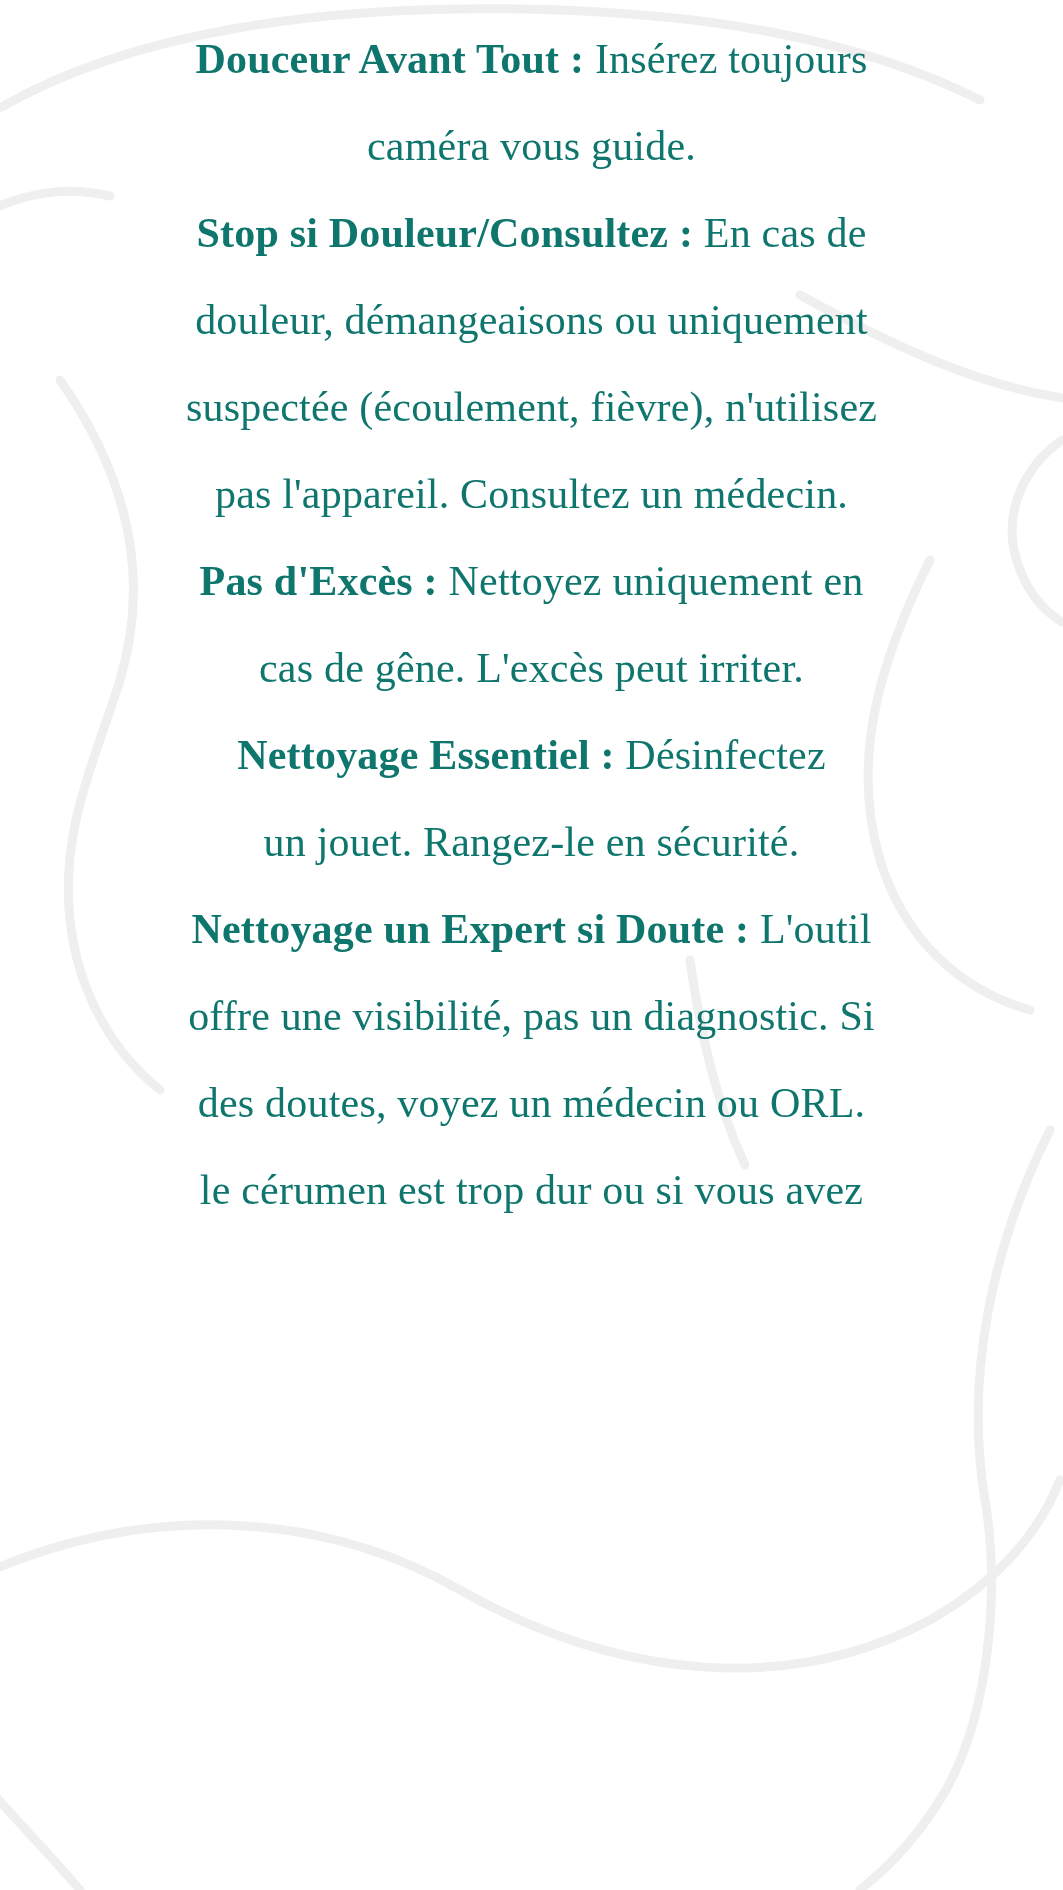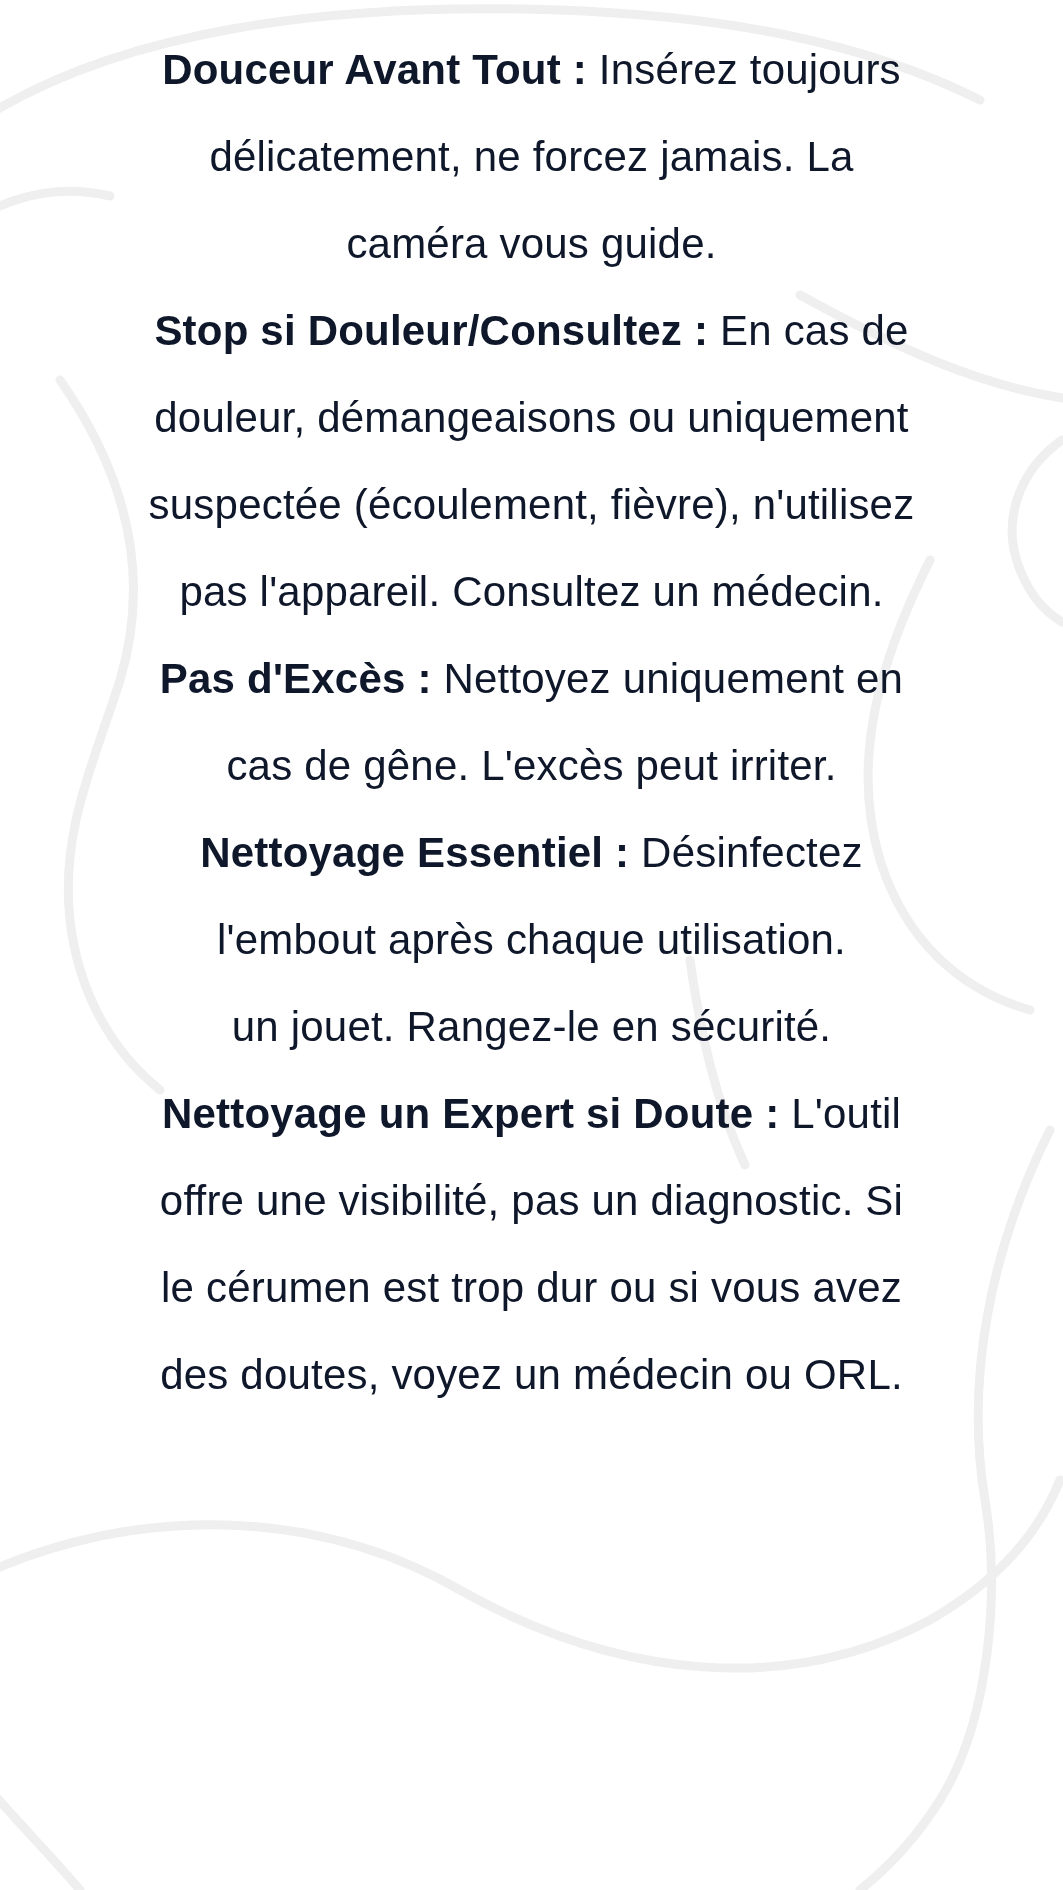--- a/index.html
+++ b/index.html
@@ -25,26 +25,27 @@
   }
   .waves path {
     fill: none;
     stroke: #efefef;
     stroke-width: 9;
     stroke-linecap: round;
   }
   .content {
     position: relative;
     z-index: 1;
-    padding-top: 26px;
+    padding-top: 16px;
     text-align: center;
-    color: #0f172a;
+    color: #0f766e;
     font-size: 42px;
     line-height: 87px;
     letter-spacing: 0.2px;
+    font-family: Liberation Serif, serif;
   }
   .line {
     white-space: nowrap;
   }
   .line .bold {
     font-weight: 700;
   }
 </style>
 </head>
 <body>
@@ -57,28 +58,26 @@
   <path d="M 60 380 C 130 480, 150 580, 120 680 C 95 760, 60 830, 70 920 C 78 990, 110 1050, 160 1090"></path>
   <path d="M 930 560 C 880 660, 850 760, 880 860 C 905 940, 960 990, 1030 1010"></path>
   <path d="M 690 960 C 700 1030, 715 1100, 745 1165"></path>
   <path d="M 1050 1130 C 990 1250, 965 1380, 985 1500 C 1000 1590, 990 1720, 940 1800 C 915 1840, 885 1870, 860 1890"></path>
   <path d="M -30 1580 C 140 1500, 320 1510, 460 1590 C 620 1680, 790 1695, 930 1620 C 1000 1580, 1040 1530, 1060 1480"></path>
   <path d="M -10 1790 C 25 1830, 55 1860, 80 1890"></path>
 </svg>
 
 <div class="content">
   <div class="line"><span class="bold">Douceur Avant Tout : </span><span>Insérez toujours</span></div>
-  <div class="line"><span class="bold"></span><span>délicatement, ne forcez jamais. La</span></div>
   <div class="line"><span class="bold"></span><span>caméra vous guide.</span></div>
   <div class="line"><span class="bold">Stop si Douleur/Consultez : </span><span>En cas de</span></div>
   <div class="line"><span class="bold"></span><span>douleur, démangeaisons ou uniquement</span></div>
   <div class="line"><span class="bold"></span><span>suspectée (écoulement, fièvre), n'utilisez</span></div>
   <div class="line"><span class="bold"></span><span>pas l'appareil. Consultez un médecin.</span></div>
   <div class="line"><span class="bold">Pas d'Excès : </span><span>Nettoyez uniquement en</span></div>
   <div class="line"><span class="bold"></span><span>cas de gêne. L'excès peut irriter.</span></div>
   <div class="line"><span class="bold">Nettoyage Essentiel : </span><span>Désinfectez</span></div>
-  <div class="line"><span class="bold"></span><span>l'embout après chaque utilisation.</span></div>
   <div class="line"><span class="bold"></span><span>un jouet. Rangez-le en sécurité.</span></div>
   <div class="line"><span class="bold">Nettoyage un Expert si Doute : </span><span>L'outil</span></div>
   <div class="line"><span class="bold"></span><span>offre une visibilité, pas un diagnostic. Si</span></div>
+  <div class="line"><span class="bold"></span><span>des doutes, voyez un médecin ou ORL.</span></div>
   <div class="line"><span class="bold"></span><span>le cérumen est trop dur ou si vous avez</span></div>
-  <div class="line"><span class="bold"></span><span>des doutes, voyez un médecin ou ORL.</span></div>
 </div>
 
 </body></html>

